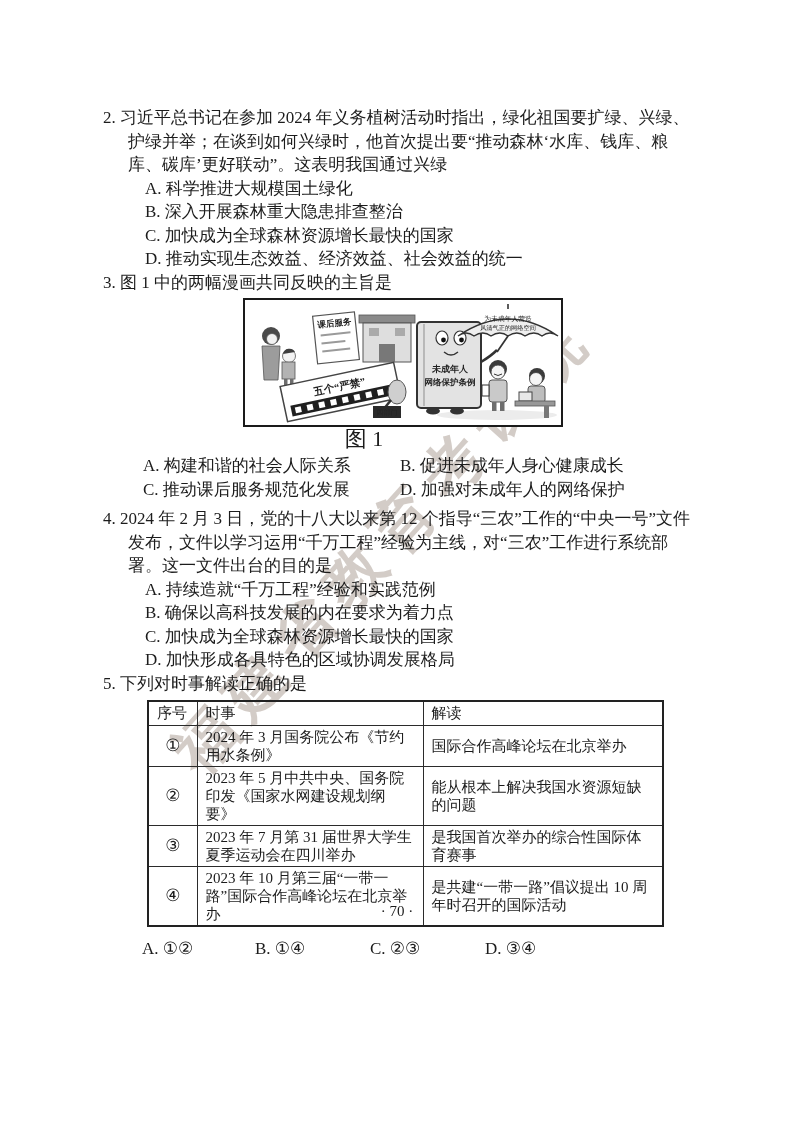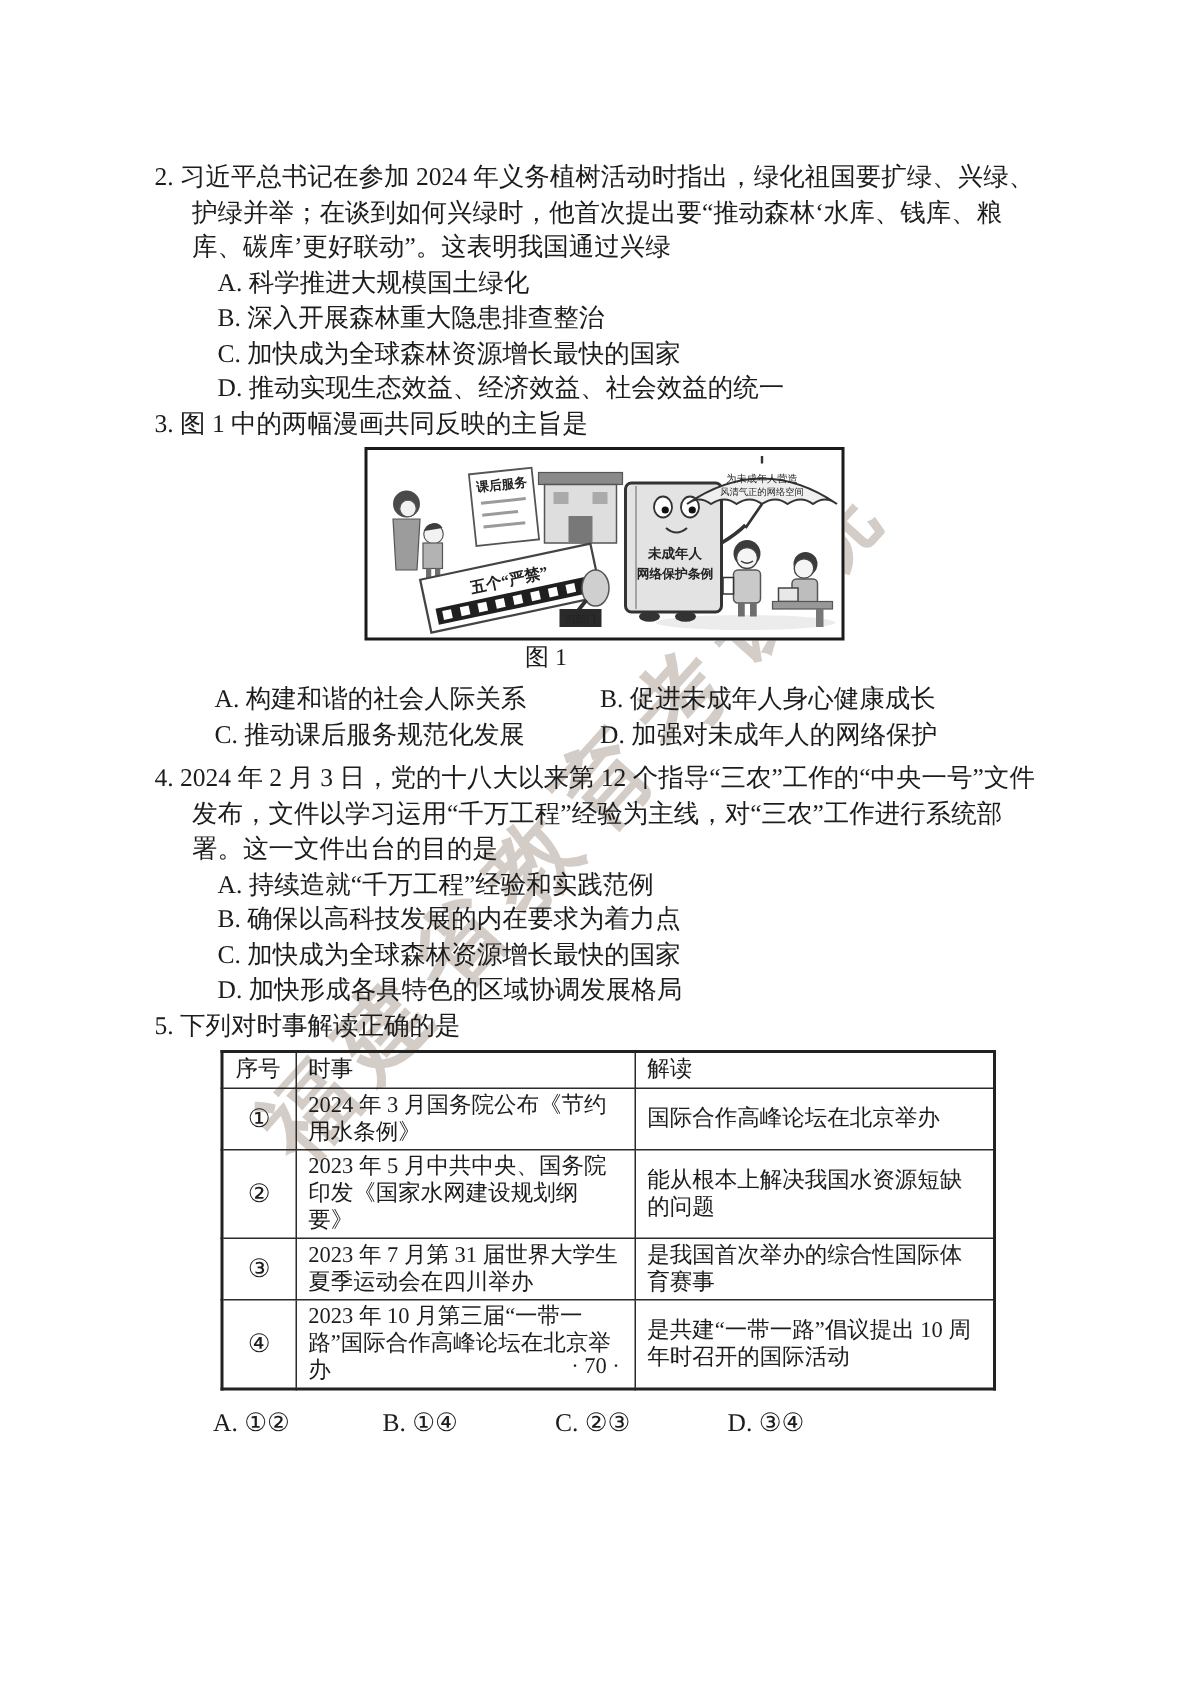--- a/index.html
+++ b/index.html
@@ -22,21 +22,21 @@
   .opt-grid { position:relative; height:47px; margin-top:5px;text-decoration:underline; }
   .opt-grid .opt { position:absolute; white-space:nowrap; }
   .opt-a { left:40px;  top:0; }
   .opt-b { left:297px; top:0; }
   .opt-c { left:40px;  top:23.5px; }
   .opt-d { left:297px; top:23.5px; }
 
   .fig-wrap { margin:4px 0 0 140px; width:316px; height:125px;
     border:2px solid #1a1a1a; background:#fff; box-sizing:content-box; }
   .fig-caption { width:120px; margin:2px 0 0 201px; text-align:center;
-    height:20px; line-height:20px; font-size:16px; }
+    height:20px; line-height:20px; font-size:22px; }
   .fig-wrap svg { display:block; }
   .fig-wrap text { font-family:"Liberation Serif","DejaVu Serif",serif; fill:#222; }
 
   .q4 { margin-top:6px; }
   table.facts { border-collapse:collapse; table-layout:fixed; width:515px;
     margin:5px 0 0 44px; font-size:15px; line-height:18px; background:transparent; }
   table.facts col.c1 { width:49px; } table.facts col.c2 { width:226px; } table.facts col.c3 { width:240px; }
   table.facts th, table.facts td { border:1.4px solid #2b2b2b; padding:2px 8px; vertical-align:middle; font-weight:normal; }
   table.facts { border:2px solid #222; }
   table.facts thead tr { height:24px; }

